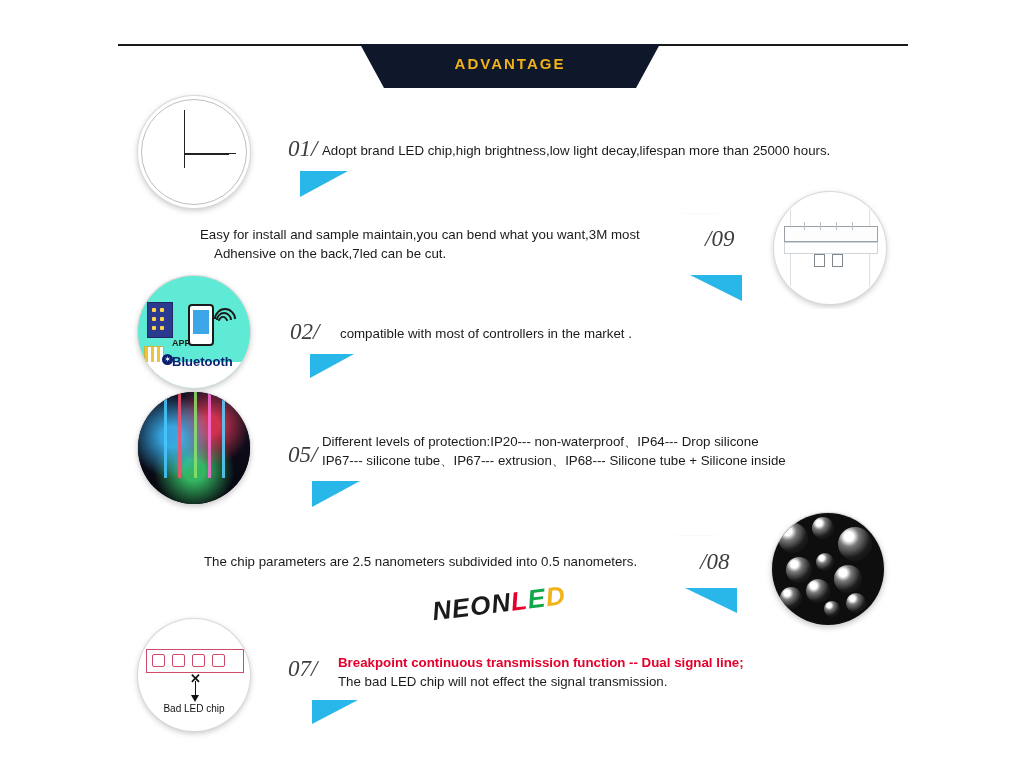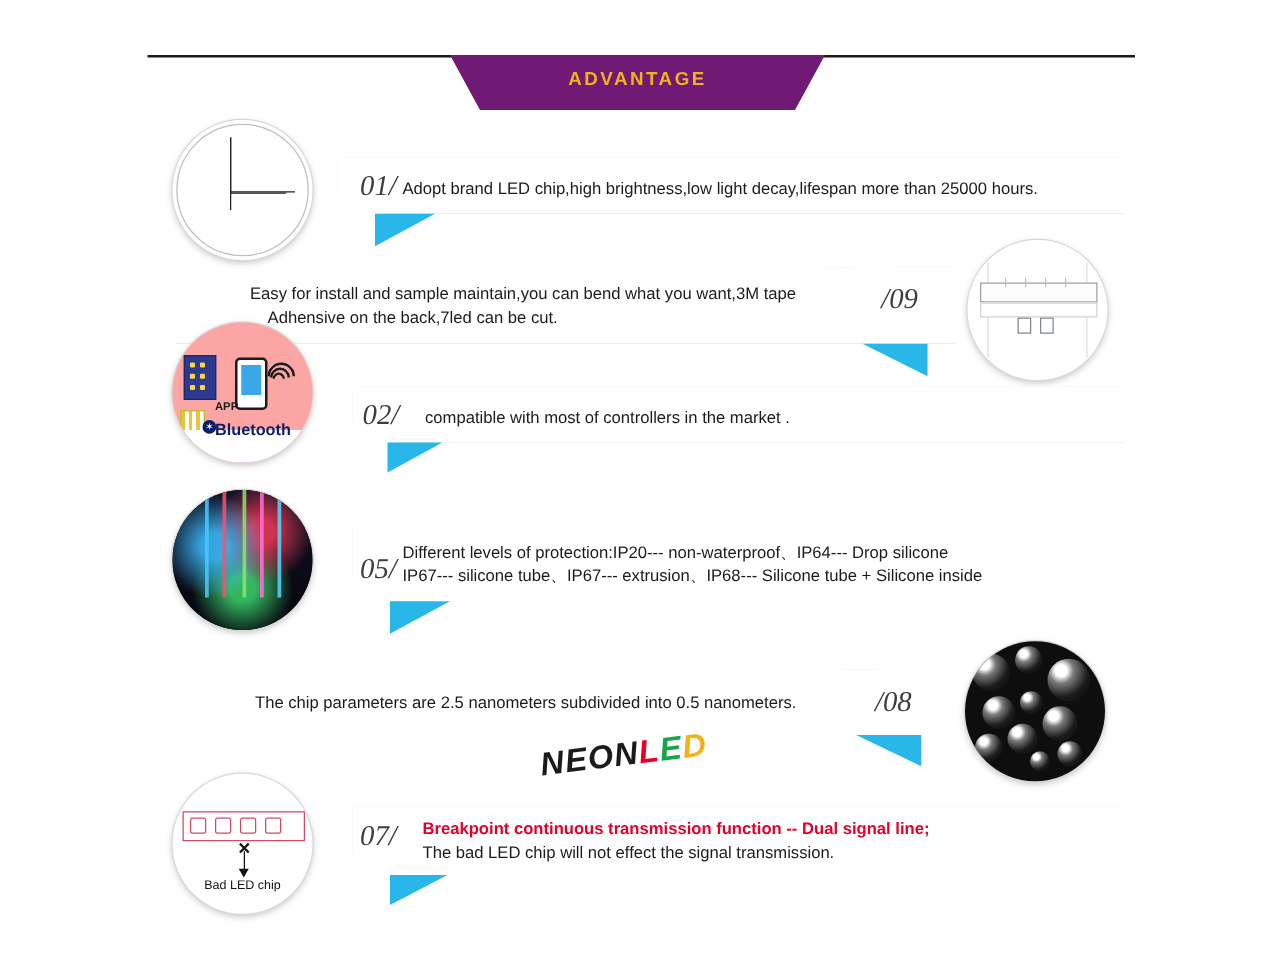--- a/index.html
+++ b/index.html
@@ -3,21 +3,21 @@
 <meta charset="utf-8">
 <style>
   html,body{margin:0;padding:0;background:#ffffff;}
   body{width:1024px;height:768px;position:relative;overflow:hidden;
        font-family:"Liberation Sans",sans-serif;color:#111;}
 
   .sheet{position:absolute;left:0;top:0;width:1024px;height:768px;background:#fff;}
 
   
   .hdr-line{position:absolute;left:118px;top:44px;width:790px;height:2px;background:#1a1a1a;}
-  .hdr-banner{position:absolute;left:360px;top:44px;width:300px;height:44px;background:#701a75;
+  .hdr-banner{position:absolute;left:360px;top:44px;width:300px;height:44px;background:#0f172a;
      clip-path:polygon(0 0,100% 0,92% 100%,8% 100%);}
   .hdr-banner span{display:block;width:100%;text-align:center;line-height:40px;
      color:#f2b21a;font-size:15px;font-weight:bold;letter-spacing:2px;}
   .band{position:absolute;background:#fff;}
   .band.sh{box-shadow:0 1px 3px rgba(0,0,0,.28);}
   .tri{position:absolute;width:0;height:0;}
 
   .num{position:absolute;font-family:"Liberation Serif",serif;font-size:23px;color:#3d3d3d;font-style:italic;}
   .txt{position:absolute;font-size:13.3px;color:#1b1b1b;line-height:19px;white-space:pre;}
 
@@ -67,21 +67,21 @@
 
   
   #c2{left:774px;top:192px;width:112px;height:112px;}
   #c2 .bar{position:absolute;left:10px;top:34px;width:92px;height:14px;border:1px solid #9aa0a6;background:#fdfdfd;}
   #c2 .bar2{position:absolute;left:10px;top:50px;width:92px;height:10px;border:1px solid #cfd4d8;background:#fff;}
   #c2 .chip{position:absolute;width:9px;height:11px;border:1px solid #7f868c;background:#fff;top:62px;}
   #c2 .vline{position:absolute;top:18px;width:1px;height:76px;background:#dadfe3;}
   #c2 .tick{position:absolute;top:30px;width:1px;height:8px;background:#b9c0c6;}
 
   
-  #c3{left:138px;top:258px;width:112px;height:112px;background:#fca5a5;}
+  #c3{left:138px;top:276px;width:112px;height:112px;background:#5eead4;}
   #c3 .ctrl{position:absolute;left:9px;top:26px;width:24px;height:34px;background:#2b3a8f;border:1px solid #1c2766;}
   #c3 .ctrl i{position:absolute;display:block;width:4px;height:4px;background:#ffd54a;border-radius:1px;}
   #c3 .phone{position:absolute;left:50px;top:28px;width:22px;height:38px;border:2px solid #1b1b1b;border-radius:4px;background:#fff;}
   #c3 .phone b{position:absolute;left:3px;top:4px;width:16px;height:24px;background:#3ba7e8;display:block;}
   #c3 .wifi{position:absolute;left:78px;top:30px;width:20px;height:20px;}
   #c3 .wifi s{position:absolute;border:2px solid #1b1b1b;border-bottom-color:transparent;border-left-color:transparent;border-radius:50%;display:block;}
   #c3 .appbadge{position:absolute;left:34px;top:62px;font-size:9px;font-weight:bold;color:#1b1b1b;}
   #c3 .bt{position:absolute;left:34px;top:78px;font-size:13px;color:#0a1e6e;font-weight:bold;}
   #c3 .btdot{position:absolute;left:24px;top:78px;width:11px;height:11px;border-radius:50%;background:#0a1e6e;color:#fff;font-size:8px;text-align:center;line-height:11px;}
   #c3 .strip{position:absolute;left:6px;top:70px;width:18px;height:30px;background:
@@ -133,21 +133,21 @@
 
   <div class="circ" id="c1">
     <div class="ring"></div>
     <div class="vl"></div>
     <div class="hl"></div>
     <div class="sq"></div>
   </div>
 
   <div class="band sh" id="r2-band"></div>
   <div class="tri" id="r2-tri"></div>
-  <div class="txt" style="left:200px;top:225px;">Easy for install and sample maintain,you can bend what you want,3M tape
+  <div class="txt" style="left:200px;top:225px;">Easy for install and sample maintain,you can bend what you want,3M most
     Adhensive on the back,7led can be cut.</div>
   <div class="num" style="left:705px;top:226px;">/09</div>
 
   <div class="circ" id="c2">
     <div class="vline" style="left:16px;"></div>
     <div class="vline" style="left:95px;"></div>
     <div class="bar"></div>
     <div class="bar2"></div>
     <div class="chip" style="left:40px;"></div>
     <div class="chip" style="left:58px;"></div>

